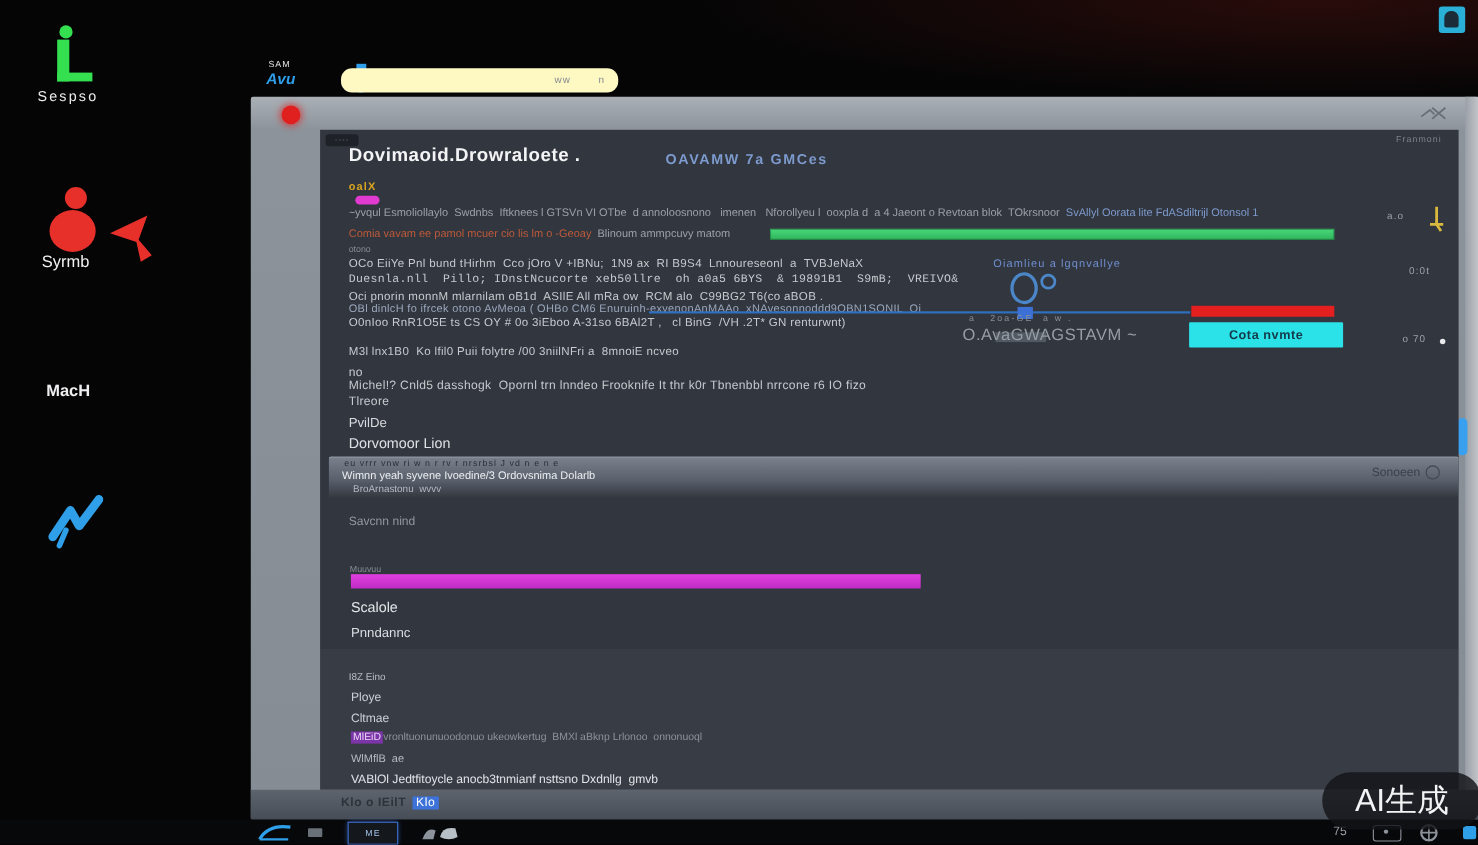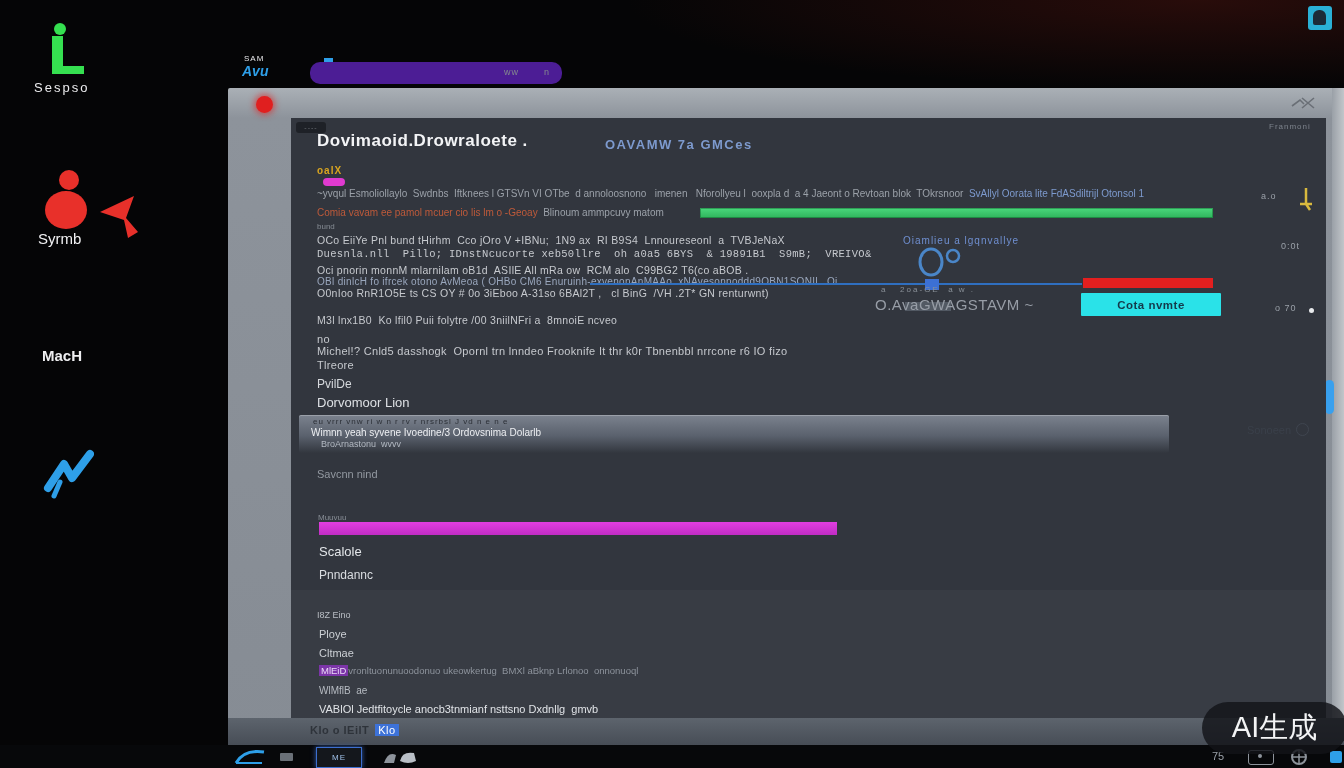--- a/index.html
+++ b/index.html
@@ -18,21 +18,21 @@
   .menubar{left:220px;top:2px;height:34px;display:flex;align-items:center;gap:12px;}
   .mb-text{font-size:17px;color:#eef0f2;letter-spacing:1px;}
   .mb-redicon{width:26px;height:21px;background:#e8453c;border-radius:5px;position:relative;}
   .mb-redicon::after{content:"";position:absolute;left:2px;top:2px;width:13px;height:13px;border-radius:50%;background:#fff;}
   .cyan-app{left:1308px;top:6px;width:24px;height:24px;background:#2ab0d6;border-radius:3px;}
   .cyan-app::after{content:"";position:absolute;left:5px;top:4px;width:13px;height:15px;background:#1c2b38;border-radius:6px 6px 2px 2px;}
   
   .tabstrip{left:228px;top:52px;width:450px;height:36px;}
   .hint-top{left:16px;top:2px;font-size:8px;color:#e8e8ea;letter-spacing:1px;}
   .hint-bottom{left:14px;top:11px;font-size:14px;font-weight:bold;color:#2e9fe8;font-style:italic;}
-  .tab-pill{left:82px;top:10px;width:252px;height:22px;background:#4c1d95;border-radius:10px;text-align:right;}
+  .tab-pill{left:82px;top:10px;width:252px;height:22px;background:#fef9c3;border-radius:10px;text-align:right;}
   .tab-mark{top:5px;font-size:9px;color:#84898f;letter-spacing:1px;}
   
   .frame{left:228px;top:88px;width:1116px;height:657px;background:linear-gradient(180deg,#aab0b6,#8d939b 30px,#868c94);border-radius:2px;}
   .red-blob{left:28px;top:8px;width:17px;height:17px;background:#e01f1f;border-radius:50%;box-shadow:0 0 6px 2px rgba(224,31,31,.6);}
   .right-strip{left:1104px;top:0;width:12px;height:657px;background:linear-gradient(90deg,#9aa0a7,#c2c6ca);}
   .scroll-thumb{left:1097px;top:292px;width:9px;height:34px;background:#38a0ee;border-radius:5px;}
   .content{left:63px;top:30px;width:1035px;height:600px;background:#32363e;}
   .lower-panel{left:0;top:472px;width:1035px;height:128px;background:rgba(255,255,255,.03);}
   
   .notch{left:5px;top:4px;width:30px;height:11px;background:#1e2127;border-radius:3px;color:#6a6f76;font-size:7px;line-height:11px;text-align:center;letter-spacing:1px;}
@@ -60,21 +60,21 @@
   .l12{left:26px;top:227px;font-size:11px;} .l13{left:26px;top:241px;font-size:11px;}
   .l14{left:26px;top:259px;font-size:12px;color:#d6d9dd;}
   .l15{left:26px;top:277px;font-size:13px;color:#dde0e4;}
   .rcol{font-size:9px;color:#9aa0a8;letter-spacing:1px;}
   .r1{left:970px;top:73px;} .r2{left:990px;top:123px;} .r3{left:984px;top:185px;}
   .wdot{left:1018px;top:190px;width:5px;height:5px;border-radius:50%;background:#e8eaec;}
   .redbar{left:792px;top:160px;width:130px;height:10px;background:#e31f1f;}
   .cta{left:790px;top:175px;width:140px;height:23px;background:#2ae2e8;border:none;border-radius:1px;
        font-family:"Liberation Sans",sans-serif;font-size:11.5px;font-weight:bold;color:#14394a;letter-spacing:.5px;}
   .frame-note{left:978px;top:4px;font-size:8px;color:#7d838c;letter-spacing:1px;}
-  .sel-band{left:8px;top:297px;width:870px;height:38px;border-radius:2px;
+  .sel-band{left:8px;top:297px;width:1027px;height:38px;border-radius:2px;
             background:linear-gradient(180deg,#7b828e,#5a616d 55%,#51586400);
             box-shadow:inset 0 1px 0 rgba(255,255,255,.25);text-align:center;}
   .sel-tiny{left:14px;top:2px;font-size:8px;color:#2b2f36;letter-spacing:1px;}
   .sel-main{left:12px;top:12px;font-size:10px;color:#edeff2;}
   .sel-sub{left:22px;top:24px;font-size:9px;color:#b3b9c2;}
   .sel-action{left:948px;top:8px;font-size:11px;color:#3a404a;display:flex;align-items:center;gap:5px;}
   .sel-circle{display:inline-block;width:11px;height:11px;border:1.5px solid #3f454f;border-radius:50%;}
   .savcnn{left:26px;top:350px;font-size:11px;color:#9298a0;}
   .dl{left:26px;top:374px;font-size:14px;color:#e9ebee;letter-spacing:.3px;}
   .muuvuu{left:27px;top:395px;font-size:8px;color:#878d95;}
@@ -168,21 +168,21 @@
       <span class="a frame-note tx">Franmoni</span>
 
       <h1 class="a title" style="margin:0">Dovimaoid.Drowraloete .</h1>
       <span class="a subtitle">OAVAMW 7a GMCes</span>
       <span class="a badge">oalX</span>
       <div class="a magenta-blob"></div>
 
       <p class="a l1 nowrap" style="margin:0"><span class="tx">~yvqul Esmoliollaylo  Swdnbs  Iftknees l GTSVn VI OTbe  d annoloosnono   imenen   Nforollyeu l  ooxpla d  a 4 Jaeont o Revtoan blok  TOkrsnoor</span>  <span style="color:#7d9ace">SvAllyl Oorata lite FdASdiltrijl Otonsol 1</span></p>
       <p class="a l2 nowrap" style="margin:0"><span style="color:#bf5a3a">Comia vavam ee pamol mcuer cio lis lm o -Geoay</span>  <span class="tx">Blinoum ammpcuvy matom</span></p>
       <div class="a greenbar"></div>
-      <p class="a l3 nowrap" style="margin:0">bund</p>
+      <p class="a l3 nowrap" style="margin:0">otono</p>
       <p class="a l4 pline nowrap" style="margin:0">OCo EiiYe Pnl bund tHirhm  Cco jOro V +IBNu;  1N9 ax  RI B9S4  Lnnoureseonl  a  TVBJeNaX</p>
       <p class="a l5 pline nowrap" style="margin:0">Duesnla.nll  Pillo; IDnstNcucorte xeb50llre  oh a0a5 6BYS  &amp; 19891B1  S9mB;  VREIVO&amp;</p>
       <p class="a l6 pline nowrap" style="margin:0">Oci pnorin monnM mlarnilam oB1d  ASIlE All mRa ow  RCM alo  C99BG2 T6(co aBOB .</p>
       <p class="a l7 pline nowrap" style="margin:0">OBl dinlcH fo ifrcek otono AvMeoa ( OHBo CM6 Enuruinh-exvenonAnMAAo  xNAvesonnoddd9OBN1SONIL  Oi</p>
       <div class="a blue-rule"></div>
       <p class="a l8 pline nowrap" style="margin:0">O0nIoo RnR1O5E ts CS OY # 0o 3iEboo A-31so 6BAl2T ,   cl BinG  /VH .2T* GN renturwnt)</p>
       <div class="a sel-chip"></div>
       <p class="a l10 pline nowrap" style="margin:0">M3l lnx1B0  Ko lfil0 Puii folytre /00 3niilNFri a  8mnoiE ncveo</p>
       <p class="a l11 pline nowrap" style="margin:0">no</p>
 

